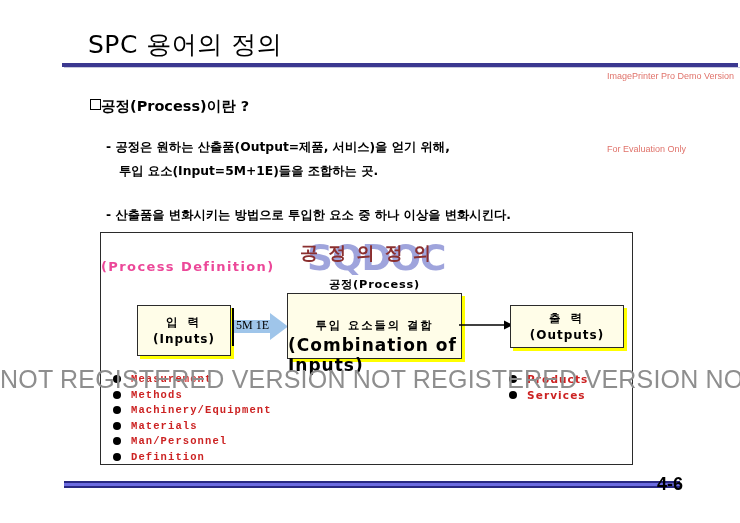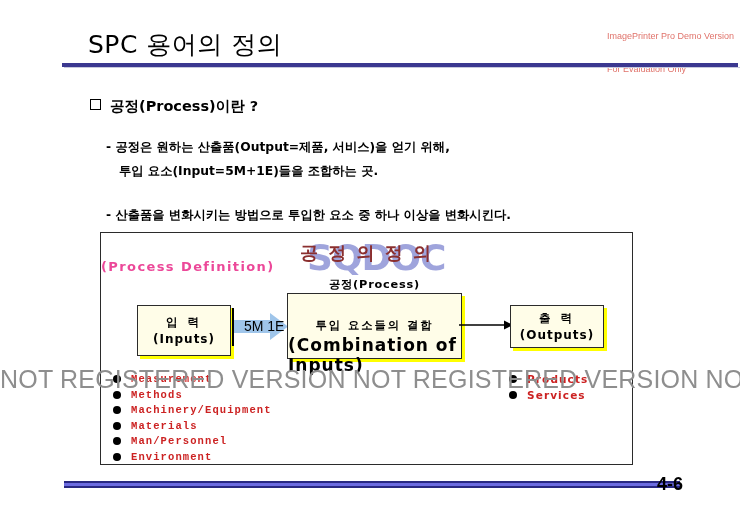--- a/index.html
+++ b/index.html
@@ -21,21 +21,21 @@
     position: absolute;
     top: 9px;
     right: 6px;
     text-align: left;
     color: #e0736b;
     font-size: 9px;
     line-height: 11px;
     font-family: "Liberation Sans", sans-serif;
     white-space: pre;
   }
-  #demo-stamp div { white-space: nowrap; }
+  #demo-stamp div { white-space: nowrap; margin-top: 40px; }
 
   
   #slide-title {
     position: absolute;
     left: 88px;
     top: 28px;
     font-size: 25px;
     letter-spacing: 0.5px;
     color: #000;
     font-family: "DejaVu Sans", "Liberation Sans", sans-serif;
@@ -62,21 +62,20 @@
   #q-heading {
     position: absolute;
     left: 90px;
     top: 97px;
     font-size: 14.5px;
     font-weight: bold;
     color: #000;
     font-family: "DejaVu Sans", "Liberation Sans", sans-serif;
     display: flex;
     align-items: baseline;
-    gap: 9px;
   }
   .sq-bullet {
     display: inline-block;
     width: 9px;
     height: 9px;
     border: 1.6px solid #000;
     background: #fff;
     position: relative;
     top: -1px;
   }
@@ -166,44 +165,43 @@
     margin-bottom: 2px;
   }
   .dbox .l-en {
     font-size: 12px;
     font-weight: bold;
     letter-spacing: 1px;
     text-align: center;
   }
 
   #box-input  { left: 36px;  top: 72px; width: 94px;  height: 51px; }
-  #box-output { left: 409px; top: 72px; width: 94px;  height: 43px; }
+  #box-output { left: 409px; top: 72px; width: 114px;  height: 43px; }
   #box-process{ left: 186px; top: 60px; width: 175px; height: 66px; }
   #box-process .p-ko   { font-size: 11.3px; font-weight: bold; letter-spacing: 0.8px; margin-bottom: 26px;}
   #box-process .p-ko2  { font-size: 11.3px; font-weight: bold; letter-spacing: 2px; margin-bottom: 2px;}
   #box-process .p-en   { font-size: 17px; font-weight: bold; letter-spacing: 1px;}
 
   
   #arrow-5m {
     position: absolute;
     left: 133px;
     top: 80px;
     width: 54px;
     height: 27px;
   }
   #arrow-5m svg { display: block; }
   #arrow-5m-label {
     position: absolute;
     left: 135px;
     top: 85px;
-    font-size: 14px;
-    color: #000;
-    font-family: Liberation Sans, sans-serif;
+    font-size: 12px;
+    color: #000;
+    font-family: Liberation Serif, serif;
     white-space: nowrap;
-    margin-left: 8px;
   }
   .tick-line {
     position: absolute;
     background: #000;
   }
 
   
   #arrow-out {
     position: absolute;
     left: 358px;
@@ -365,21 +363,21 @@
     <div class="row">
       <span class="dot"></span>
       <span class="txt">Materials</span>
     </div>
     <div class="row">
       <span class="dot"></span>
       <span class="txt">Man/Personnel</span>
     </div>
     <div class="row">
       <span class="dot"></span>
-      <span class="txt">Environment</span>
+      <span class="txt">Definition</span>
     </div>
   </div>
 
   <div class="blist" id="list-outputs">
     <div class="row">
       <span class="dot"></span>
       <span class="txt">Products</span>
     </div>
     <div class="row">
       <span class="dot"></span>

